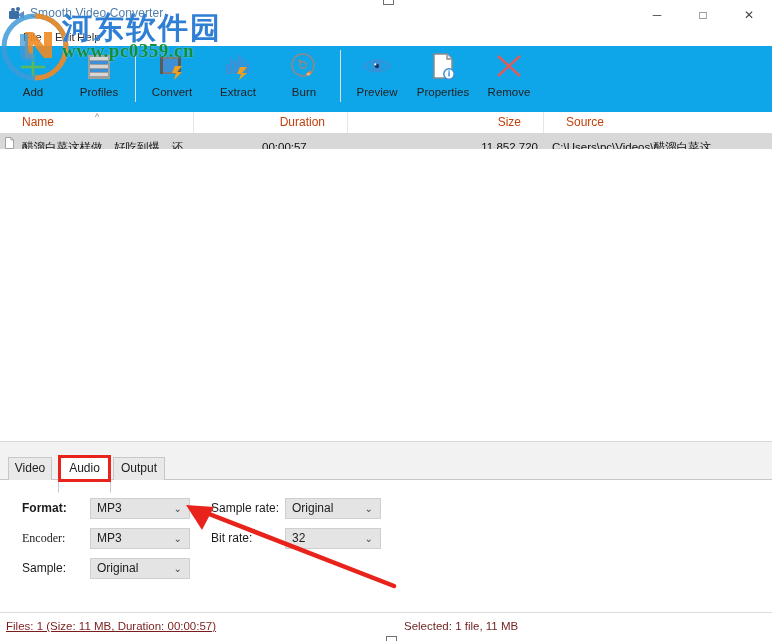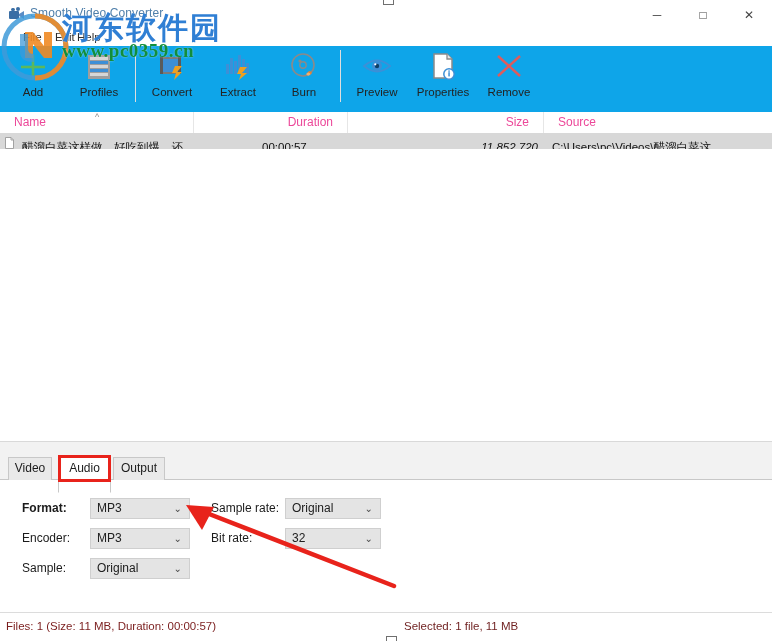--- a/index.html
+++ b/index.html
@@ -57,22 +57,22 @@
   .tbitem .ico{height:34px;display:flex;align-items:center;justify-content:center;}
   .tbitem .lbl{font-size:11.5px;color:#232323;margin-top:2px;white-space:nowrap;}
 
   
   .listhead{
     position:absolute;left:0;top:112px;width:772px;height:21px;
     background:#ffffff;border-bottom:1px solid #e2e2e2;
   }
   .hcell{
     position:absolute;top:0;height:21px;line-height:21px;
-    font-size:12px;color:#ec4899;box-sizing:border-box;
-    border-right:1px solid #e6e6e6;padding:0 14px;overflow:hidden;
+    font-size:12px;color:#c2410c;box-sizing:border-box;
+    border-right:1px solid #e6e6e6;padding:0 22px;overflow:hidden;
     white-space:nowrap;
   }
   .hcell.right{text-align:right;}
   .hcell.nobord{border-right:none;}
   .sortarrow{
     position:absolute;left:92px;top:2px;width:10px;height:6px;
     color:#8a8a8a;font-size:9px;line-height:6px;text-align:center;
   }
   .listbody{
     position:absolute;left:0;top:133px;width:772px;height:308px;
@@ -314,21 +314,21 @@
   <div class="listbody">
     <div class="row">
       <span class="fileicon">
         <svg width="9" height="12" viewBox="0 0 9 12">
           <path d="M0.5 0.5 L6 0.5 L8.5 3 L8.5 11.5 L0.5 11.5 Z" fill="#ffffff" stroke="#9a9a9a" stroke-width="0.9"></path>
           <path d="M6 0.5 L6 3 L8.5 3" fill="none" stroke="#9a9a9a" stroke-width="0.9"></path>
         </svg>
       </span>
       <span class="cell" style="left:16px;width:180px;">醋溜白菜这样做，好吃到爆，还...</span>
       <span class="cell" style="left:256px;width:92px;">00:00:57</span>
-      <span class="cell right" style="left:400px;width:144px;font-style:italic;">11,852,720</span>
+      <span class="cell right" style="left:400px;width:144px;">11,852,720</span>
       <span class="cell" style="left:546px;width:226px;">C:\Users\pc\Videos\醋溜白菜这...</span>
     </div>
   </div>
 
   <div class="panelsep"></div>
   <div class="tabstrip"></div>
   <div class="tabline"></div>
 
   <div class="tab" style="left:8px;width:44px;">Video</div>
   <div class="tab active" style="left:58px;width:53px;">Audio</div>
@@ -341,41 +341,41 @@
       <span>MP3</span>
       <span class="chev">⌄</span>
     </div>
 
     <span class="flabel" style="left:211px;top:21px;">Sample rate:</span>
     <div class="combo" style="left:285px;top:18px;width:96px;">
       <span>Original</span>
       <span class="chev">⌄</span>
     </div>
 
-    <span class="flabel" style="left:22px;top:51px;">Encoder:</span>
+    <span class="flabel" style="left:22px;top:51px;font-family:Liberation Serif, serif;">Encoder:</span>
     <div class="combo" style="left:90px;top:48px;width:100px;">
       <span>MP3</span>
       <span class="chev">⌄</span>
     </div>
 
     <span class="flabel" style="left:211px;top:51px;">Bit rate:</span>
     <div class="combo" style="left:285px;top:48px;width:96px;">
       <span>32</span>
       <span class="chev">⌄</span>
     </div>
 
     <span class="flabel" style="left:22px;top:81px;">Sample:</span>
     <div class="combo" style="left:90px;top:78px;width:100px;">
       <span>Original</span>
       <span class="chev">⌄</span>
     </div>
   </div>
 
   <div class="statusbar">
-    <span class="status-text" style="left:6px;">Files: 1 (Size: 11 MB, Duration: 00:00:57)</span>
+    <span class="status-text" style="left:6px;text-decoration:underline;">Files: 1 (Size: 11 MB, Duration: 00:00:57)</span>
     <span class="status-text plain" style="left:404px;">Selected: 1 file, 11 MB</span>
   </div>
 
   <div class="topstub"></div>
   <div class="scrollstub"></div>
 
   <div class="annot-rect" style="left:58px;top:455px;width:53px;height:27px;"></div>
 
   <svg class="annot-arrow" style="left:180px;top:500px;" width="220" height="90" viewBox="0 0 220 90">
     <path d="M214 86 L24 12" stroke="#e8231b" stroke-width="4.5" stroke-linecap="round" fill="none"></path>

